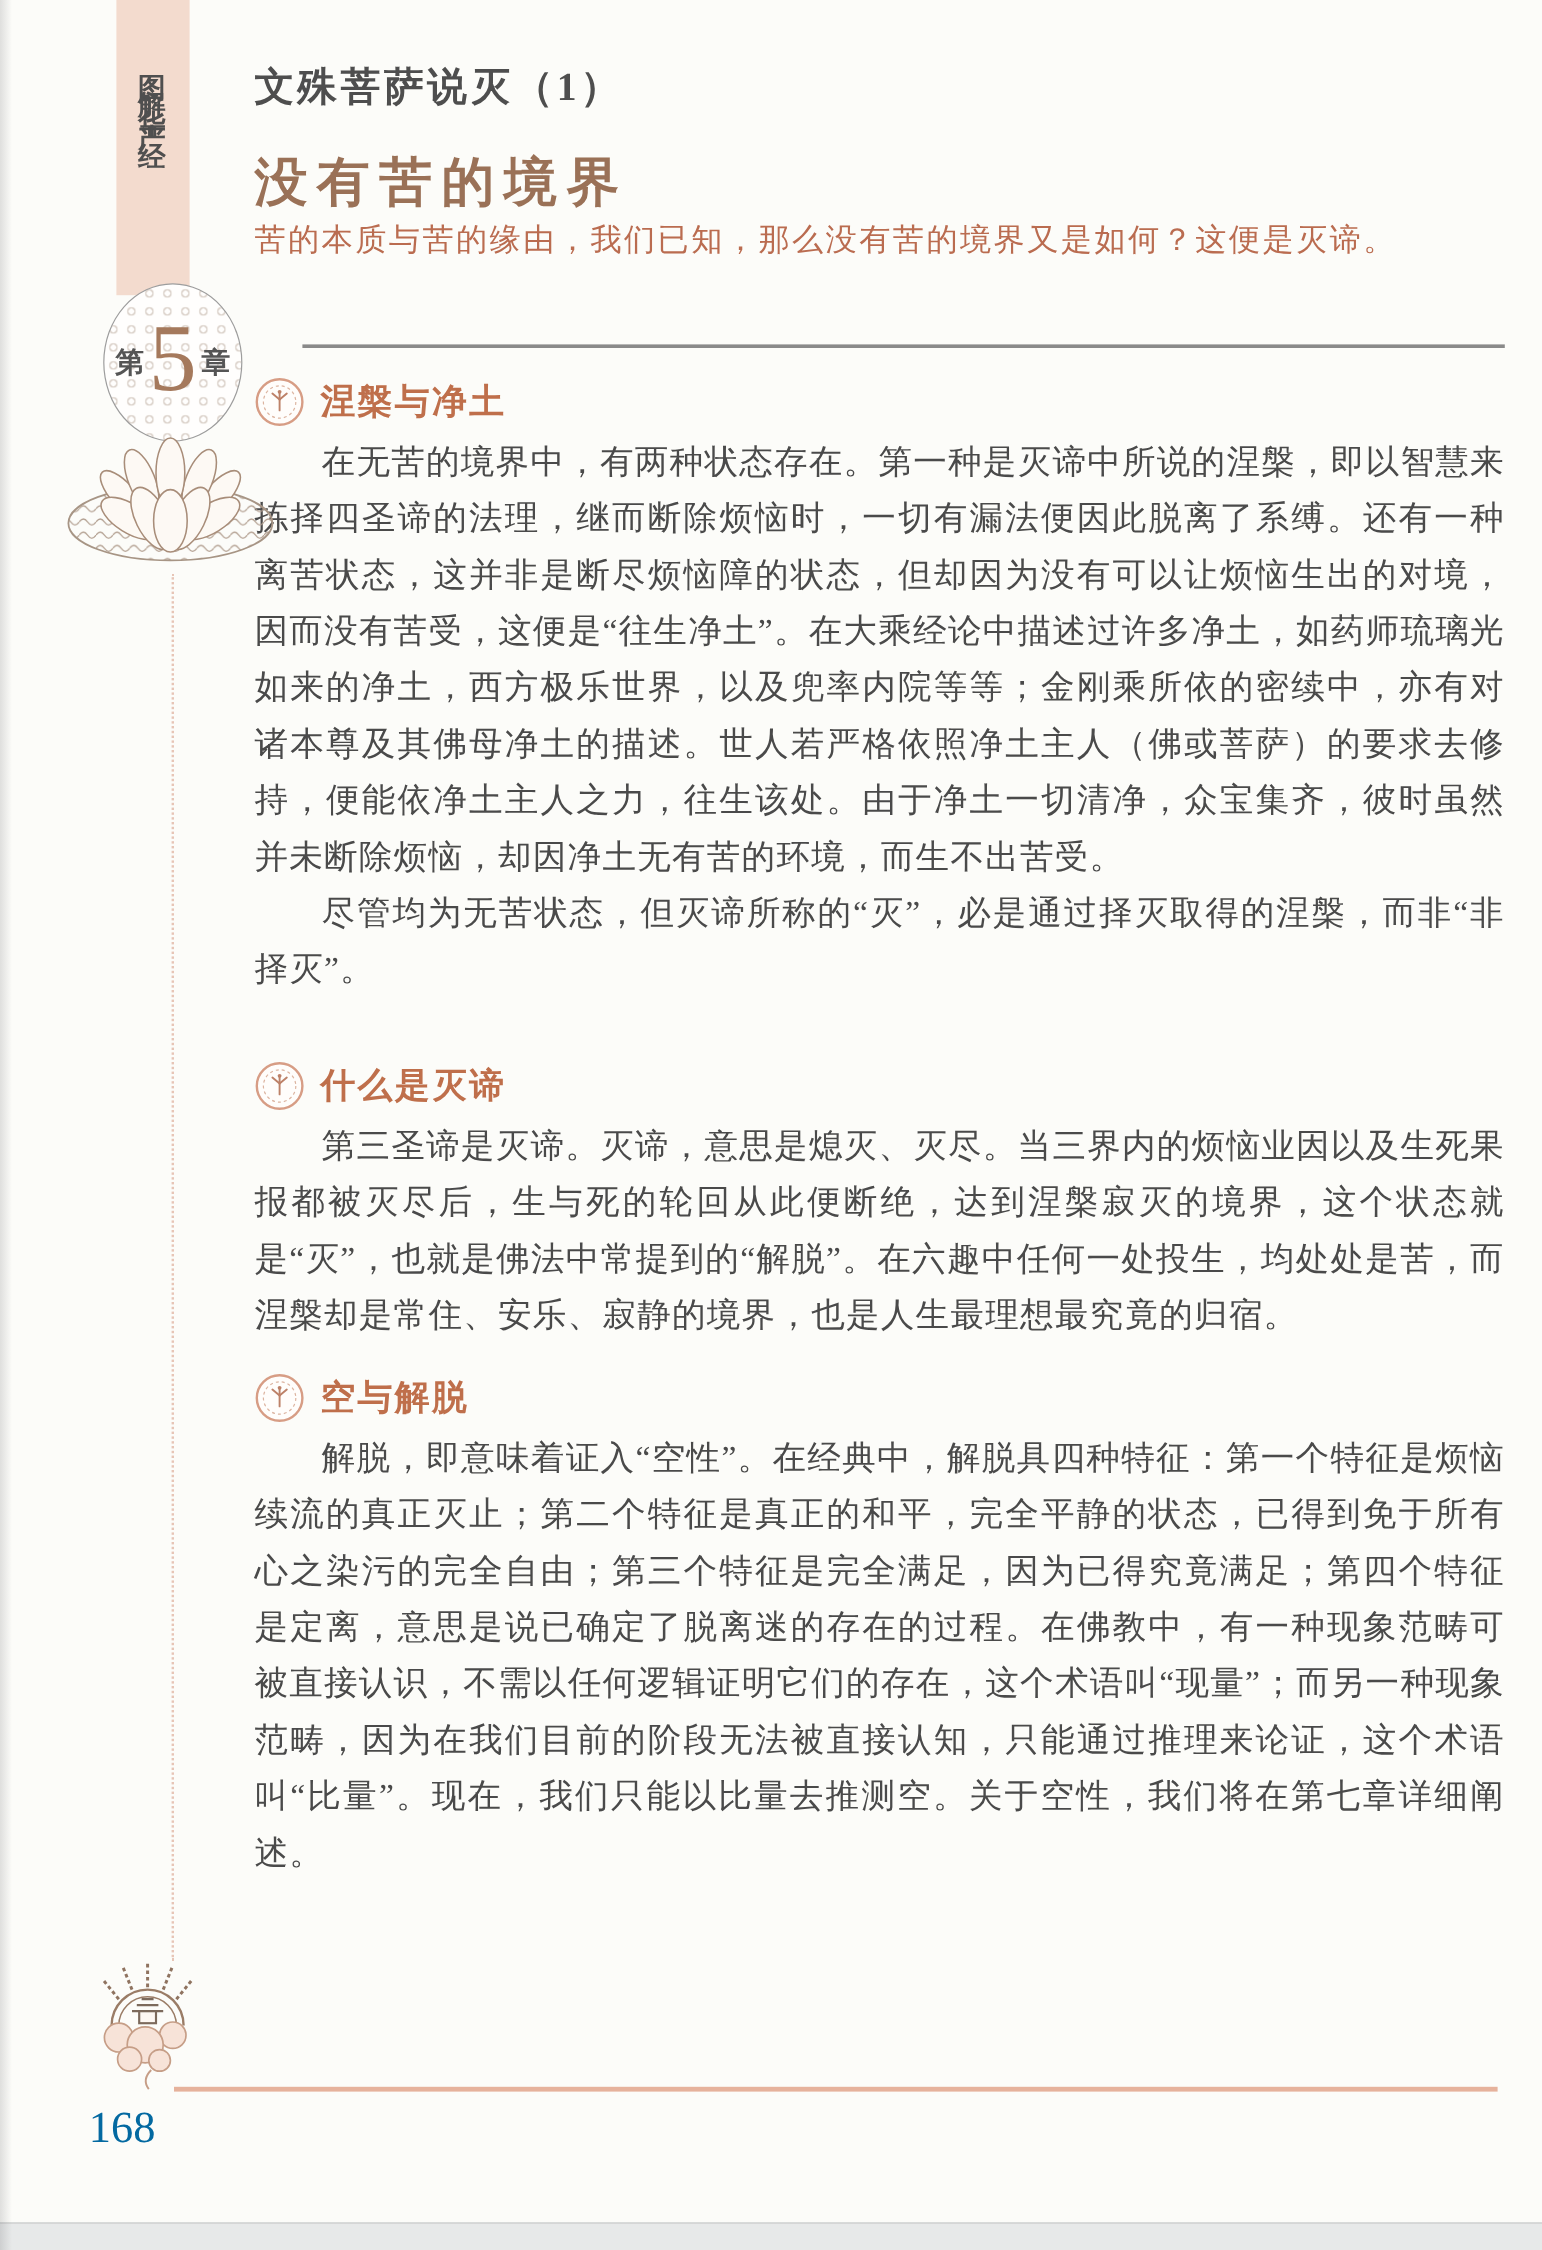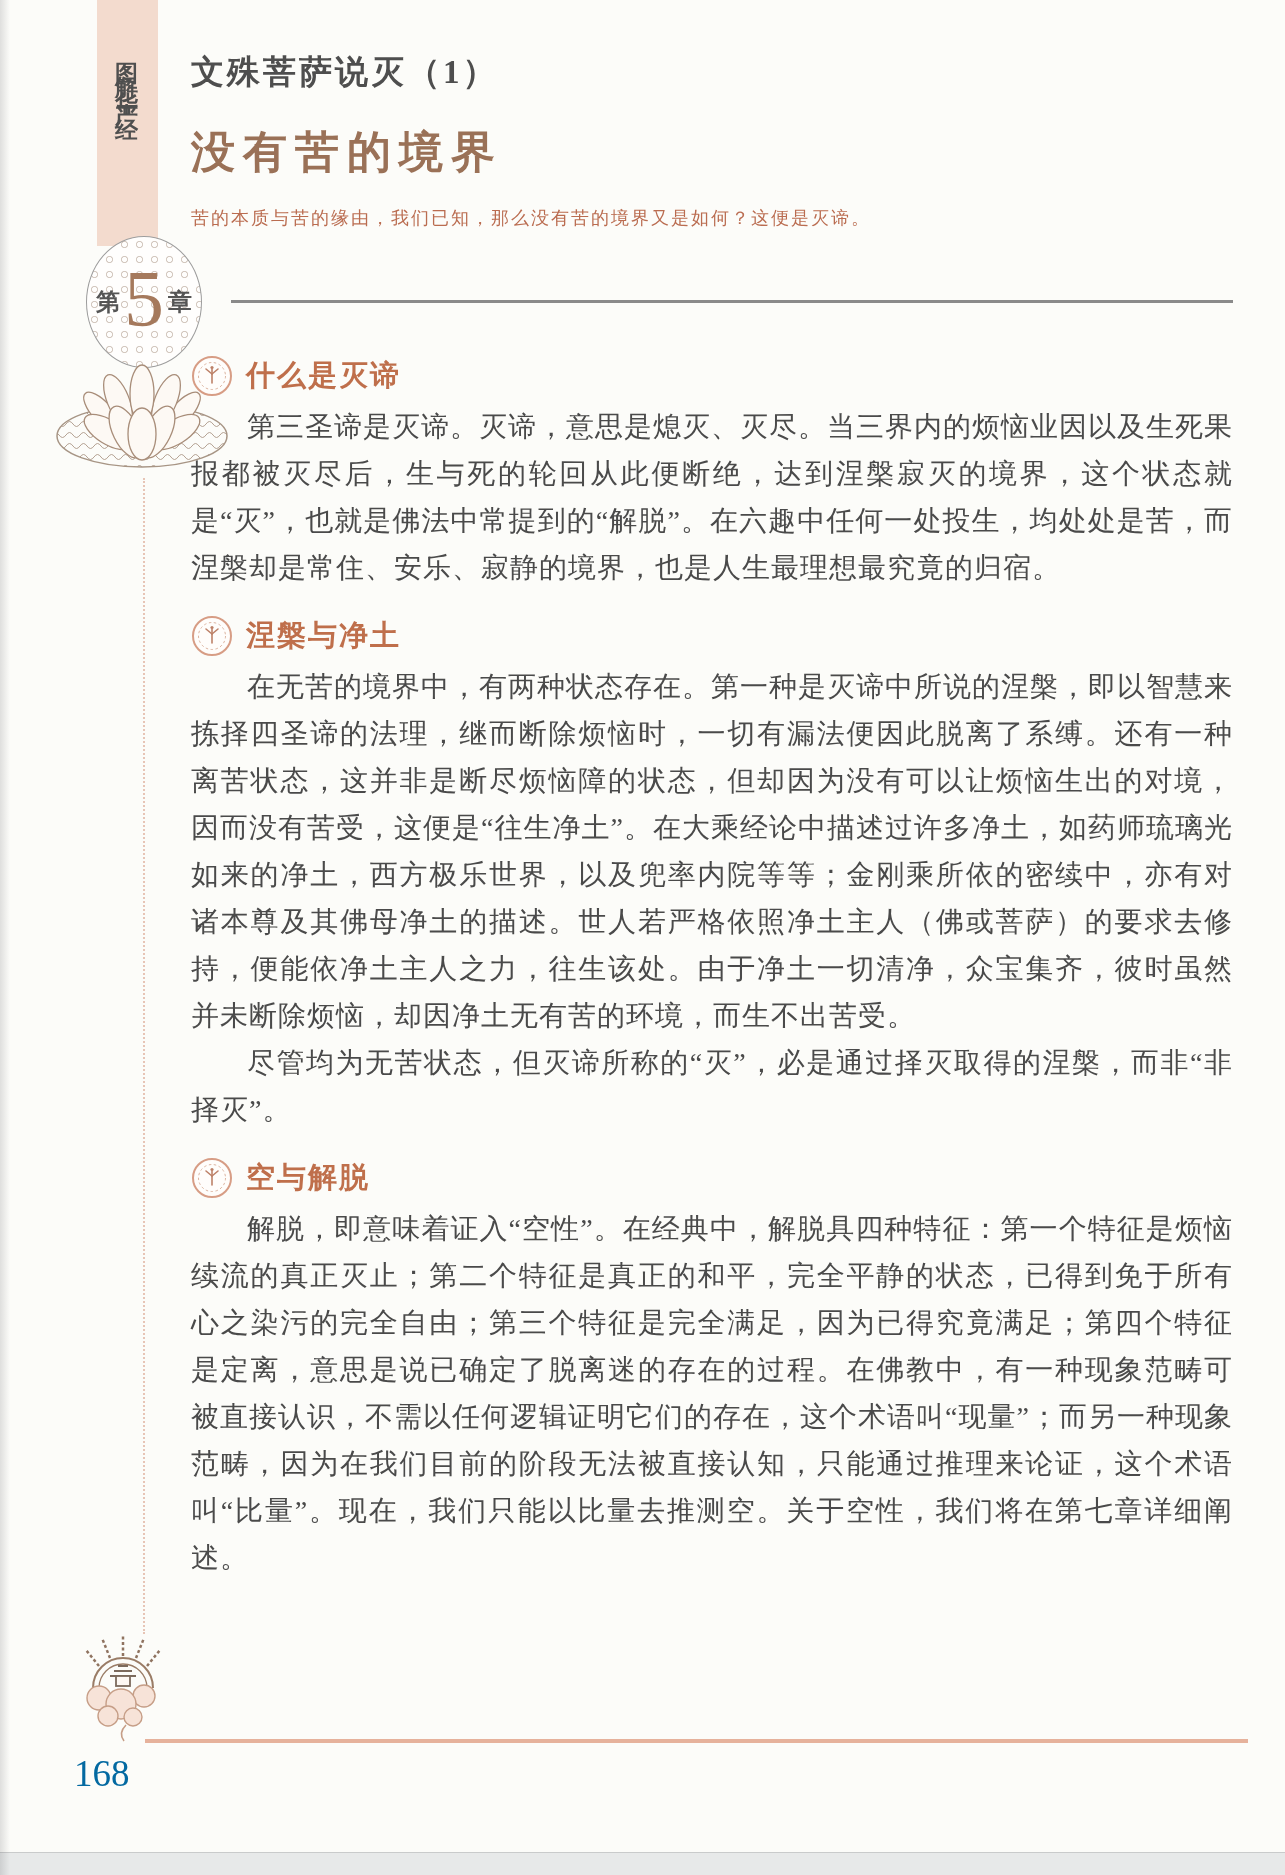--- a/index.html
+++ b/index.html
@@ -53,31 +53,31 @@
   .footer-rule {
     position:absolute; left:145px; top:1739px; width:1103px; height:4px;
     background:#e6b29c;
   }
   .page-number {
     position:absolute; left:74px; top:1752px;
     font-family:"Liberation Serif", serif; font-size:37px; color:#0369a1;
   }
 
   
-  .main { position:absolute; left:191px; top:50px; width:1042px; }
+  .main { position:absolute; left:212px; top:50px; width:1042px; }
   .kicker {
     font-size:33px; font-weight:bold; color:#4e4e4e; letter-spacing:3px;
     font-family:"Liberation Serif", serif;
   }
   .page-title {
     margin-top:28px; font-size:44px; font-weight:bold; color:#9a7157;
     letter-spacing:8px; font-family:"Liberation Serif", serif;
   }
   .subtitle {
-    margin-top:24px; font-size:18px; color:#ba6c50; letter-spacing:2px;
+    font-size:26px; color:#ba6c50; letter-spacing:2px;
     font-family:"Liberation Serif", serif; white-space:nowrap;
   }
   .divider {
     margin-top:70px; margin-left:40px; height:2.5px; background:#8a8a8a;
   }
 
   .section { margin-top:24px; }
   .section.first { margin-top:52px; }
   .section-header { display:flex; align-items:center; gap:13px; margin-bottom:6px; }
   .stamp { width:42px; height:42px; flex:none; }
@@ -159,20 +159,42 @@
 
   <div class="footer-rule"></div>
   <div class="page-number">168</div>
 
   <div class="main">
     <div class="kicker">文殊菩萨说灭（1）</div>
     <div class="page-title">没有苦的境界</div>
     <div class="subtitle">苦的本质与苦的缘由，我们已知，那么没有苦的境界又是如何？这便是灭谛。</div>
     <div class="divider"></div>
 
+    <div class="section">
+      <div class="section-header">
+        <span class="stamp">
+          <svg width="42" height="42" viewBox="0 0 42 42" xmlns="http://www.w3.org/2000/svg">
+            <circle cx="21" cy="21" r="19" fill="#fffdfb" stroke="#d79d85" stroke-width="2"></circle>
+            <circle cx="21" cy="21" r="13.5" fill="none" stroke="#dcb4a0" stroke-width="1" stroke-dasharray="2.5,2.5"></circle>
+            <g stroke="#bd8168" stroke-width="1.6" stroke-linecap="round">
+              <line x1="21" y1="28" x2="21" y2="14"></line>
+              <line x1="21" y1="19" x2="15" y2="14"></line>
+              <line x1="21" y1="19" x2="27" y2="14"></line>
+            </g>
+            <circle cx="21" cy="12.5" r="1.6" fill="#bd8168"></circle>
+          </svg>
+        </span>
+        <span class="section-title">涅槃与净土</span>
+      </div>
+      <div class="body-text">
+        <p>在无苦的境界中，有两种状态存在。第一种是灭谛中所说的涅槃，即以智慧来拣择四圣谛的法理，继而断除烦恼时，一切有漏法便因此脱离了系缚。还有一种离苦状态，这并非是断尽烦恼障的状态，但却因为没有可以让烦恼生出的对境，因而没有苦受，这便是“往生净土”。在大乘经论中描述过许多净土，如药师琉璃光如来的净土，西方极乐世界，以及兜率内院等等；金刚乘所依的密续中，亦有对诸本尊及其佛母净土的描述。世人若严格依照净土主人（佛或菩萨）的要求去修持，便能依净土主人之力，往生该处。由于净土一切清净，众宝集齐，彼时虽然并未断除烦恼，却因净土无有苦的环境，而生不出苦受。</p>
+        <p>尽管均为无苦状态，但灭谛所称的“灭”，必是通过择灭取得的涅槃，而非“非择灭”。</p>
+      </div>
+    </div>
+
     <div class="section first">
       <div class="section-header">
         <span class="stamp">
           <svg width="42" height="42" viewBox="0 0 42 42" xmlns="http://www.w3.org/2000/svg">
             <circle cx="21" cy="21" r="19" fill="#fffdfb" stroke="#d79d85" stroke-width="2"></circle>
             <circle cx="21" cy="21" r="13.5" fill="none" stroke="#dcb4a0" stroke-width="1" stroke-dasharray="2.5,2.5"></circle>
             <g stroke="#bd8168" stroke-width="1.6" stroke-linecap="round">
               <line x1="21" y1="28" x2="21" y2="14"></line>
               <line x1="21" y1="19" x2="15" y2="14"></line>
               <line x1="21" y1="19" x2="27" y2="14"></line>
@@ -194,42 +216,20 @@
             <circle cx="21" cy="21" r="19" fill="#fffdfb" stroke="#d79d85" stroke-width="2"></circle>
             <circle cx="21" cy="21" r="13.5" fill="none" stroke="#dcb4a0" stroke-width="1" stroke-dasharray="2.5,2.5"></circle>
             <g stroke="#bd8168" stroke-width="1.6" stroke-linecap="round">
               <line x1="21" y1="28" x2="21" y2="14"></line>
               <line x1="21" y1="19" x2="15" y2="14"></line>
               <line x1="21" y1="19" x2="27" y2="14"></line>
             </g>
             <circle cx="21" cy="12.5" r="1.6" fill="#bd8168"></circle>
           </svg>
         </span>
-        <span class="section-title">涅槃与净土</span>
-      </div>
-      <div class="body-text">
-        <p>在无苦的境界中，有两种状态存在。第一种是灭谛中所说的涅槃，即以智慧来拣择四圣谛的法理，继而断除烦恼时，一切有漏法便因此脱离了系缚。还有一种离苦状态，这并非是断尽烦恼障的状态，但却因为没有可以让烦恼生出的对境，因而没有苦受，这便是“往生净土”。在大乘经论中描述过许多净土，如药师琉璃光如来的净土，西方极乐世界，以及兜率内院等等；金刚乘所依的密续中，亦有对诸本尊及其佛母净土的描述。世人若严格依照净土主人（佛或菩萨）的要求去修持，便能依净土主人之力，往生该处。由于净土一切清净，众宝集齐，彼时虽然并未断除烦恼，却因净土无有苦的环境，而生不出苦受。</p>
-        <p>尽管均为无苦状态，但灭谛所称的“灭”，必是通过择灭取得的涅槃，而非“非择灭”。</p>
-      </div>
-    </div>
-
-    <div class="section">
-      <div class="section-header">
-        <span class="stamp">
-          <svg width="42" height="42" viewBox="0 0 42 42" xmlns="http://www.w3.org/2000/svg">
-            <circle cx="21" cy="21" r="19" fill="#fffdfb" stroke="#d79d85" stroke-width="2"></circle>
-            <circle cx="21" cy="21" r="13.5" fill="none" stroke="#dcb4a0" stroke-width="1" stroke-dasharray="2.5,2.5"></circle>
-            <g stroke="#bd8168" stroke-width="1.6" stroke-linecap="round">
-              <line x1="21" y1="28" x2="21" y2="14"></line>
-              <line x1="21" y1="19" x2="15" y2="14"></line>
-              <line x1="21" y1="19" x2="27" y2="14"></line>
-            </g>
-            <circle cx="21" cy="12.5" r="1.6" fill="#bd8168"></circle>
-          </svg>
-        </span>
         <span class="section-title">空与解脱</span>
       </div>
       <div class="body-text">
         <p>解脱，即意味着证入“空性”。在经典中，解脱具四种特征：第一个特征是烦恼续流的真正灭止；第二个特征是真正的和平，完全平静的状态，已得到免于所有心之染污的完全自由；第三个特征是完全满足，因为已得究竟满足；第四个特征是定离，意思是说已确定了脱离迷的存在的过程。在佛教中，有一种现象范畴可被直接认识，不需以任何逻辑证明它们的存在，这个术语叫“现量”；而另一种现象范畴，因为在我们目前的阶段无法被直接认知，只能通过推理来论证，这个术语叫“比量”。现在，我们只能以比量去推测空。关于空性，我们将在第七章详细阐述。</p>
       </div>
     </div>
   </div>
 
   <div class="bottom-strip"></div>
 </div>

